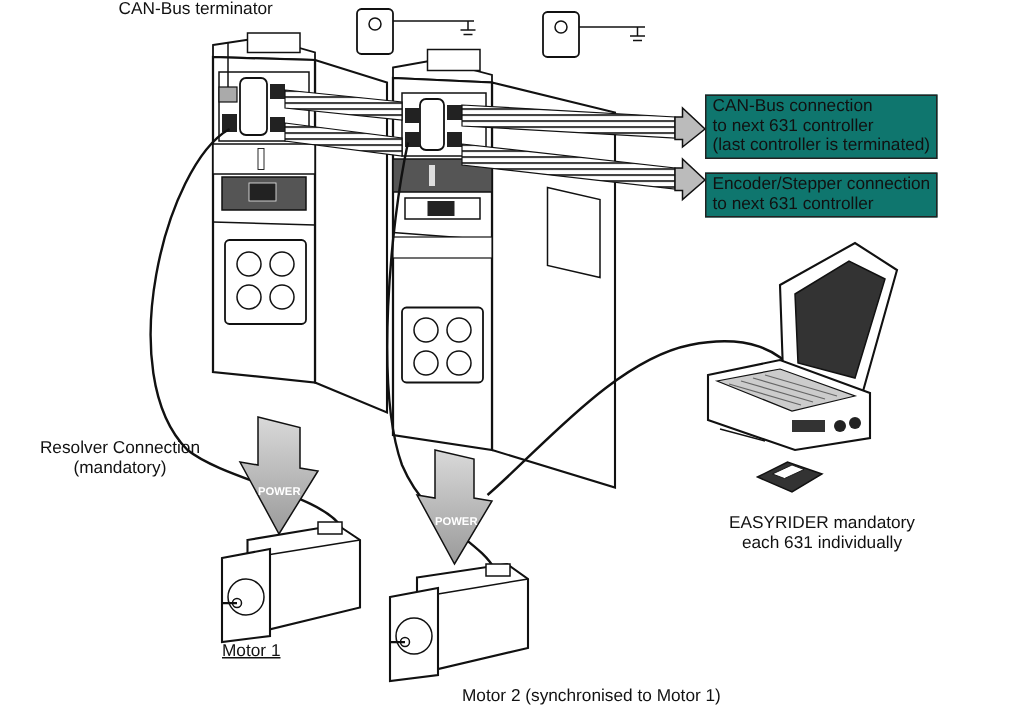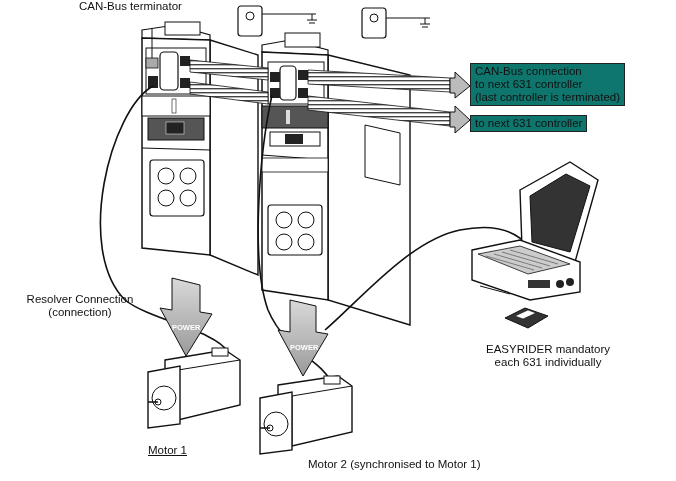--- a/index.html
+++ b/index.html
@@ -186,27 +186,28 @@
 
 <div class="lbl" style="left:79px; top:0;">CAN-Bus terminator</div>
 
 <div class="callout-box" style="left:470px; top:63px;">
   <div>CAN-Bus connection</div>
   <div>to next 631 controller</div>
   <div>(last controller is terminated)</div>
 </div>
 
 <div class="callout-box" style="left:470px; top:115px;">
+  <div>Encoder/Stepper connection</div>
   <div>to next 631 controller</div>
 </div>
 
 <div class="lbl center" style="left:20px; top:293px; width:120px;">
   <div>Resolver Connection</div>
-  <div>(connection)</div>
+  <div>(mandatory)</div>
 </div>
 
 <div class="lbl center" style="left:478px; top:343px; width:140px;">
   <div>EASYRIDER mandatory</div>
   <div>each 631 individually</div>
 </div>
 
-<div class="lbl" style="left:148px; top:444px;text-decoration:underline;">Motor 1</div>
+<div class="lbl" style="left:148px; top:428px;text-decoration:underline;">Motor 1</div>
 <div class="lbl" style="left:264px; top:458px;margin-left:44px;">Motor 2 (synchronised to Motor 1)</div>
 
 </body></html>

